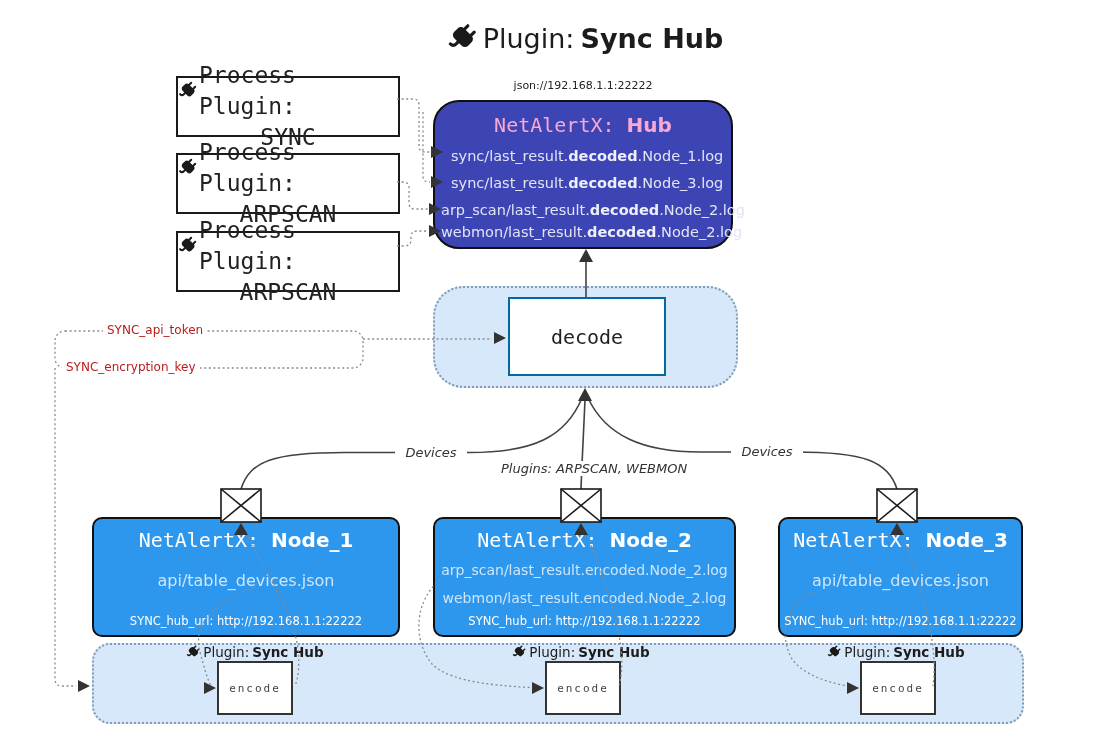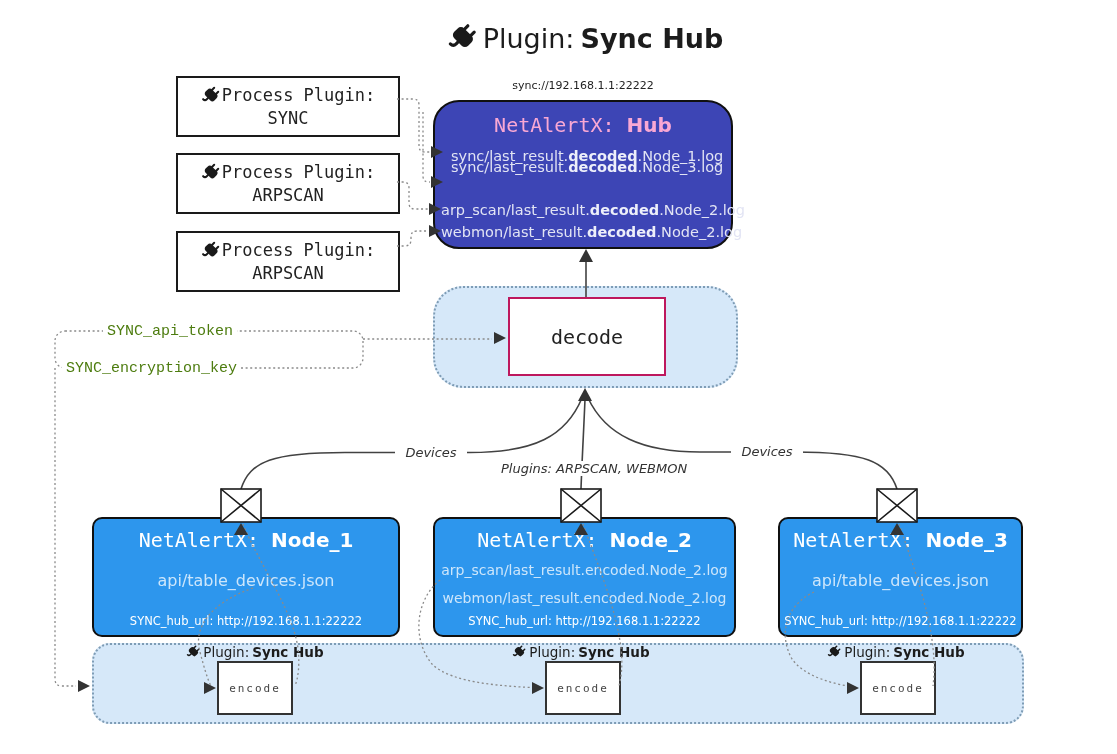--- a/index.html
+++ b/index.html
@@ -7,37 +7,37 @@
           font-family:"DejaVu Sans","Liberation Sans",sans-serif;color:#1a1a1a;}
   .abs{position:absolute;}
   .mono{font-family:"DejaVu Sans Mono","Liberation Mono",monospace;}
   
   .title{left:330px;top:16px;width:510px;height:44px;display:flex;align-items:center;justify-content:center;
          gap:6px;font-size:27px;color:#1c1c1c;z-index:3;}
   .title .bold{font-weight:bold;}
   
   .pbox{left:176px;width:220px;height:57px;background:#fff;border:2px solid #1a1a1a;z-index:3;
         display:flex;flex-direction:column;align-items:center;justify-content:center;
-        font-family:"DejaVu Sans Mono","Liberation Mono",monospace;font-size:17px;color:#222;line-height:1.35;}
+        font-family:"DejaVu Sans Mono","Liberation Mono",monospace;font-size:23px;color:#222;line-height:1.35;}
   .pbox .row{display:flex;align-items:center;gap:2px;}
   
   .huburl{left:433px;top:79px;width:300px;text-align:center;font-size:11px;color:#222;z-index:3;}
   .hub{left:433px;top:100px;width:300px;height:149px;background:#3D45B5;border:2px solid #101010;
        border-radius:26px;z-index:3;box-sizing:border-box;}
   .hub-title{position:absolute;left:0;top:11px;width:100%;text-align:center;color:#f9a8d4;font-size:20px;white-space:nowrap;}
   .hub-title .bold{font-weight:bold;font-family:"DejaVu Sans","Liberation Sans",sans-serif;}
   .hublog{position:absolute;height:17px;font-size:14.5px;color:#E2E4F4;white-space:nowrap;line-height:17px;}
   .hublog b{color:#EDEFFA;}
   
   .decode-panel{left:433px;top:286px;width:305px;height:102px;background:#D6E8F9;border:2px dotted #7E9CB5;
                 border-radius:30px;box-sizing:border-box;z-index:1;}
-  .decode-box{left:508px;top:297px;width:158px;height:79px;background:#fff;border:2px solid #be185d;z-index:3;
+  .decode-box{left:508px;top:297px;width:158px;height:79px;background:#fff;border:2px solid #0369a1;z-index:3;
               display:flex;align-items:center;justify-content:center;font-size:20px;color:#222;box-sizing:border-box;}
   
-  .secret{background:#fff;font-size:15px;color:#4d7c0f;z-index:6;padding:0 4px;white-space:nowrap;font-family:Liberation Mono, monospace;}
+  .secret{background:#fff;font-size:12px;color:#b91c1c;z-index:6;padding:0 4px;white-space:nowrap;}
   
   .edgelabel{background:#fff;font-size:13px;color:#333;z-index:6;text-align:center;white-space:nowrap;padding:0 3px;font-style:italic;}
   
   .node{top:517px;height:120px;background:#2D96ED;border:2.5px solid #101010;border-radius:10px;
         z-index:3;box-sizing:border-box;color:#fff;}
   .node-title{position:absolute;left:0;top:9px;width:100%;text-align:center;font-size:20px;white-space:nowrap;}
   .node-title .bold{font-weight:bold;font-family:"DejaVu Sans","Liberation Sans",sans-serif;}
   .nfile{position:absolute;left:0;width:100%;text-align:center;color:#CDE6FB;white-space:nowrap;}
   .nurl{position:absolute;left:0;bottom:7px;width:100%;text-align:center;font-size:11.5px;color:#fff;white-space:nowrap;}
   
@@ -105,28 +105,28 @@
           <path d="M5.6 1.2 V4.4 M10.4 1.2 V4.4"></path>
             <rect x="3.6" y="4.4" width="8.8" height="5.8" rx="1.6" fill="#1a1a1a"></rect>
             <path d="M8 10.2 V12.4 Q8 14.6 5.8 14.6"></path>
         </g>
       </svg>
       <span>Process Plugin:</span>
     </div>
     <div>ARPSCAN</div>
   </div>
 
-  <div class="abs huburl">sync://192.168.1.1:22222</div>
+  <div class="abs huburl">json://192.168.1.1:22222</div>
   <div class="abs hub">
     <div class="hub-title mono">
       <span>NetAlertX:</span>
       <span class="bold">Hub</span>
     </div>
     <div class="hublog" style="left:16px;top:46px;"><span>sync/last_result.</span><b>decoded</b><span>.Node_1.log</span></div>
-    <div class="hublog" style="left:16px;top:57px;text-align:center;"><span>sync/last_result.</span><b>decoded</b><span>.Node_3.log</span></div>
+    <div class="hublog" style="left:16px;top:73px;text-align:center;"><span>sync/last_result.</span><b>decoded</b><span>.Node_3.log</span></div>
     <div class="hublog" style="left:6px;top:100px;"><span>arp_scan/last_result.</span><b>decoded</b><span>.Node_2.log</span></div>
     <div class="hublog" style="left:6px;top:122px;"><span>webmon/last_result.</span><b>decoded</b><span>.Node_2.log</span></div>
   </div>
 
   <div class="abs decode-box mono">decode</div>
 
   <div class="abs secret" style="left:103px;top:323px;">SYNC_api_token</div>
   <div class="abs secret" style="left:62px;top:360px;">SYNC_encryption_key</div>
 
   <div class="abs edgelabel" style="left:395px;top:445px;width:66px;">Devices</div>

